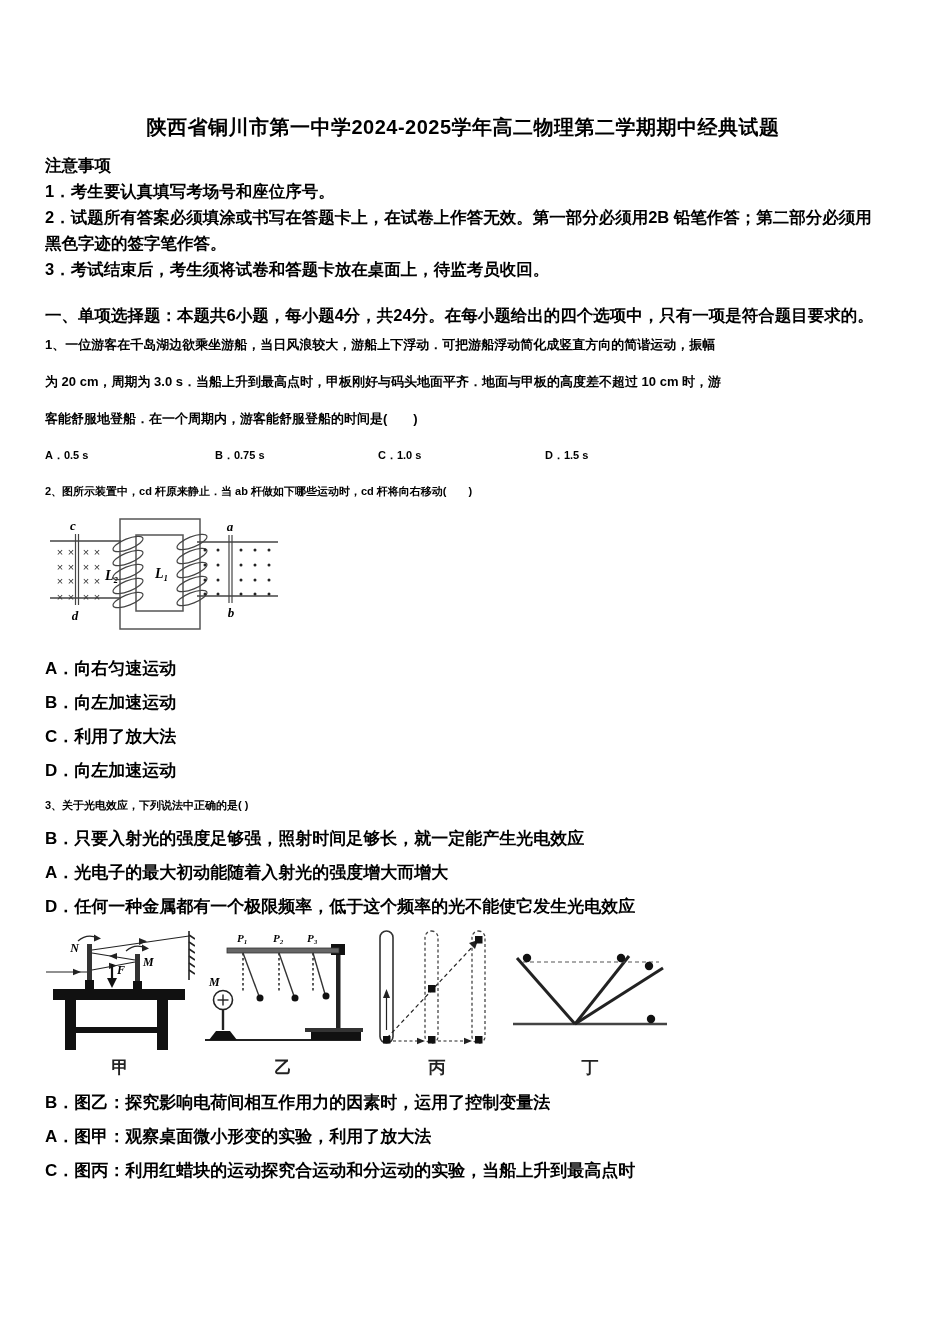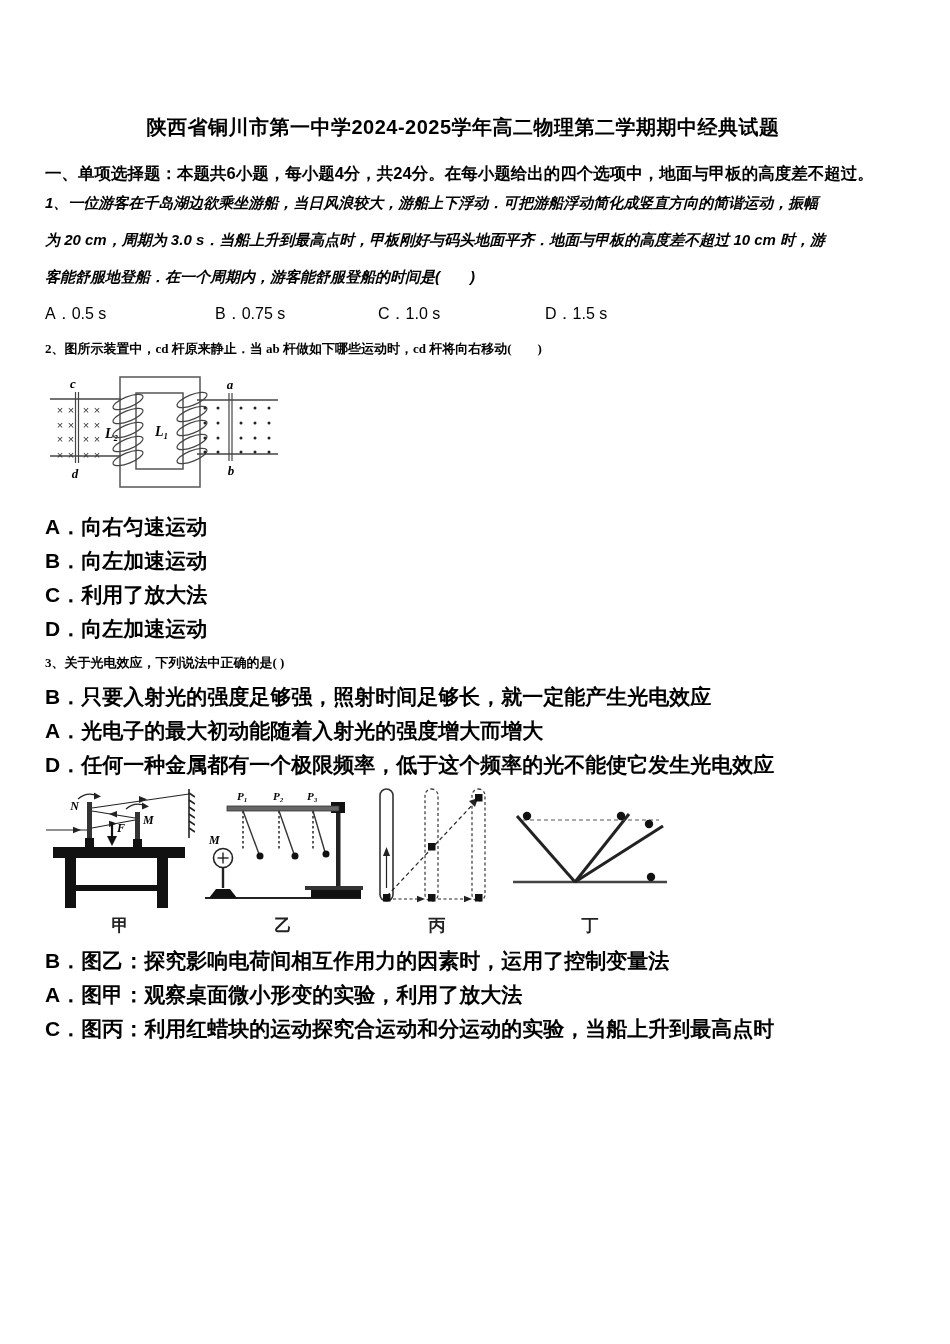--- a/index.html
+++ b/index.html
@@ -18,30 +18,30 @@
   }
 
   .notice-heading { font-size:16.5px; font-weight:bold; line-height:26px; }
   .note { font-size:16.5px; font-weight:bold; line-height:26px; }
 
   .section-heading {
     margin-top:22px; font-size:16.5px; font-weight:bold; line-height:22px;
     white-space:nowrap;
   }
 
-  .qline { font-size:15px; font-weight:bold; line-height:37px; white-space:nowrap;font-style:italic; }
-  .stem  { font-size:13px; font-weight:bold; line-height:34px; white-space:nowrap;font-family:Liberation Serif, serif; }
-
-  .opt-row { line-height:37px; font-size:16px; font-weight:normal; white-space:nowrap; }
+  .qline { font-size:13px; font-weight:bold; line-height:37px; white-space:nowrap; }
+  .stem  { font-size:11px; font-weight:bold; line-height:34px; white-space:nowrap; }
+
+  .opt-row { line-height:37px; font-size:11px; font-weight:bold; white-space:nowrap; }
   .opt-col { display:inline-block; }
   .opt-col.w1 { width:170px; }
   .opt-col.w2 { width:163px; }
   .opt-col.w3 { width:167px; }
 
-  .opt-line { font-size:21px; font-weight:bold; line-height:34px; white-space:nowrap; }
+  .opt-line { font-size:17px; font-weight:bold; line-height:34px; white-space:nowrap; }
 
   .fig2-wrap { margin:4px 0 2px 0; height:138px; }
 
   .fig-strip {
     margin-top:4px; display:flex; align-items:flex-start; gap:8px;
     height:152px;
   }
   .subfig { display:flex; flex-direction:column; align-items:center; }
   .subfig figcaption {
     font-size:17px; font-weight:bold; margin-top:2px; color:#222;
@@ -52,22 +52,28 @@
   svg { display:block; }
   .serif-label { font-family:"Liberation Serif","DejaVu Serif",serif; font-style:italic; font-weight:bold; }
 </style>
 </head>
 <body>
 
 <div class="page">
 
   <h1 class="title">陕西省铜川市第一中学2024-2025学年高二物理第二学期期中经典试题</h1>
 
-
-  <div class="section-heading">一、单项选择题：本题共6小题，每小题4分，共24分。在每小题给出的四个选项中，地面与甲板的高度差不超过。</div>
+  <div>
+    <div class="notice-heading">注意事项</div>
+    <div class="note">1．考生要认真填写考场号和座位序号。</div>
+    <div class="note">2．试题所有答案必须填涂或书写在答题卡上，在试卷上作答无效。第一部分必须用2B 铅笔作答；第二部分必须用黑色字迹的签字笔作答。</div>
+    <div class="note">3．考试结束后，考生须将试卷和答题卡放在桌面上，待监考员收回。</div>
+  </div>
+
+  <div class="section-heading">一、单项选择题：本题共6小题，每小题4分，共24分。在每小题给出的四个选项中，只有一项是符合题目要求的。</div>
 
   <div>
     <div class="qline">1、一位游客在千岛湖边欲乘坐游船，当日风浪较大，游船上下浮动．可把游船浮动简化成竖直方向的简谐运动，振幅</div>
     <div class="qline">为 20 cm，周期为 3.0 s．当船上升到最高点时，甲板刚好与码头地面平齐．地面与甲板的高度差不超过 10 cm 时，游</div>
     <div class="qline">客能舒服地登船．在一个周期内，游客能舒服登船的时间是(　　)</div>
     <div class="opt-row">
       <span class="opt-col w1">A．0.5 s</span><span class="opt-col w2">B．0.75 s</span><span class="opt-col w3">C．1.0 s</span><span class="opt-col">D．1.5 s</span>
     </div>
   </div>
 

